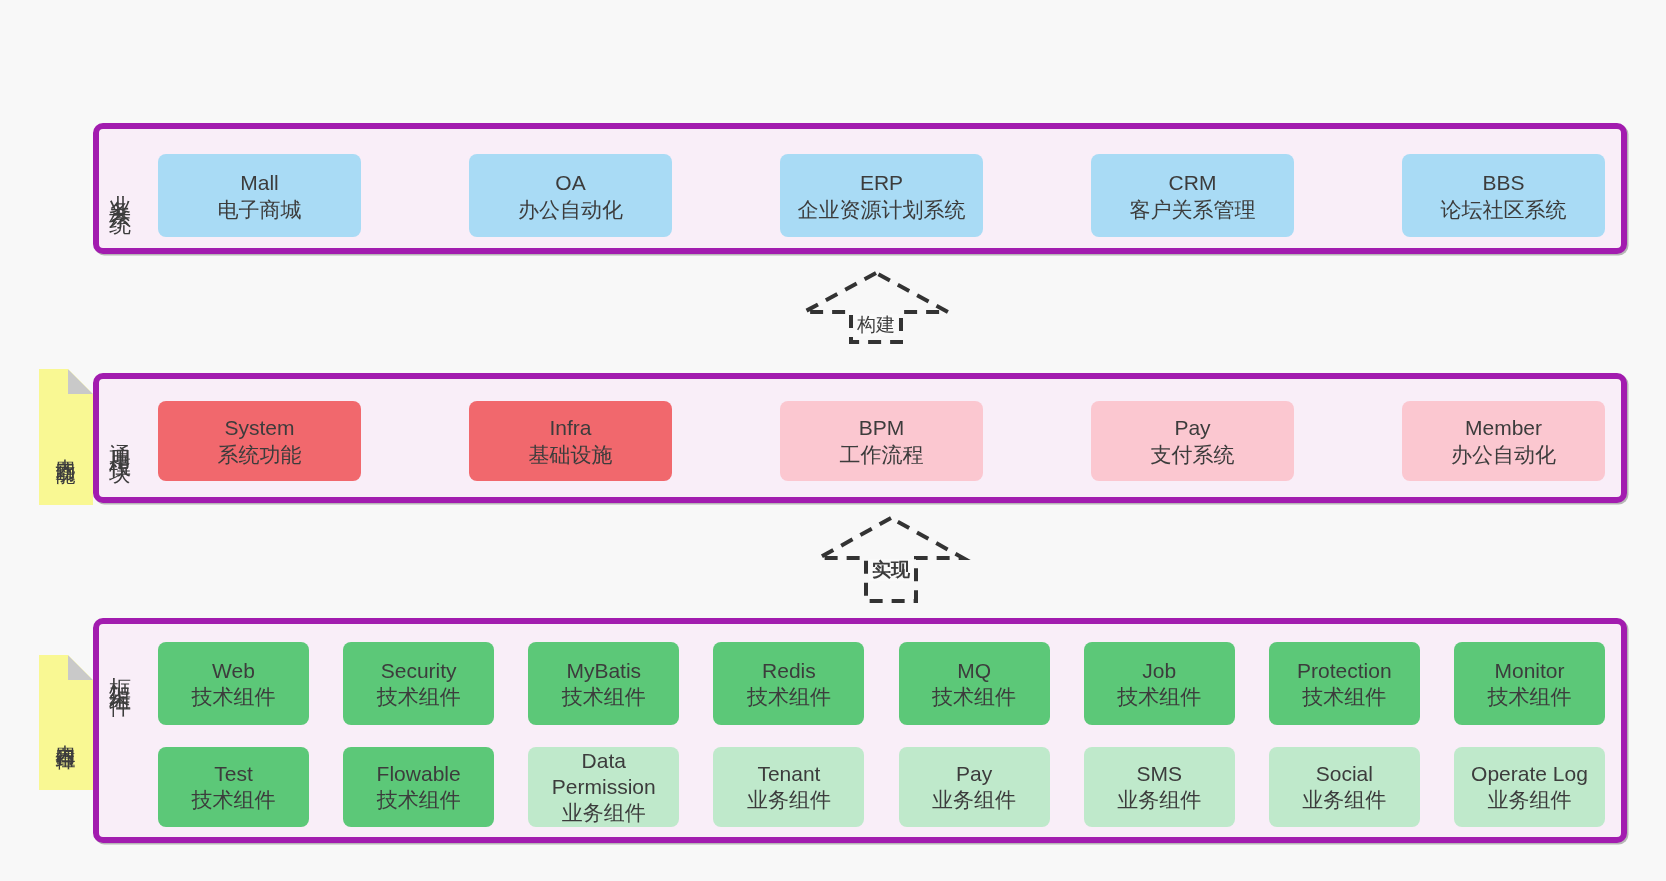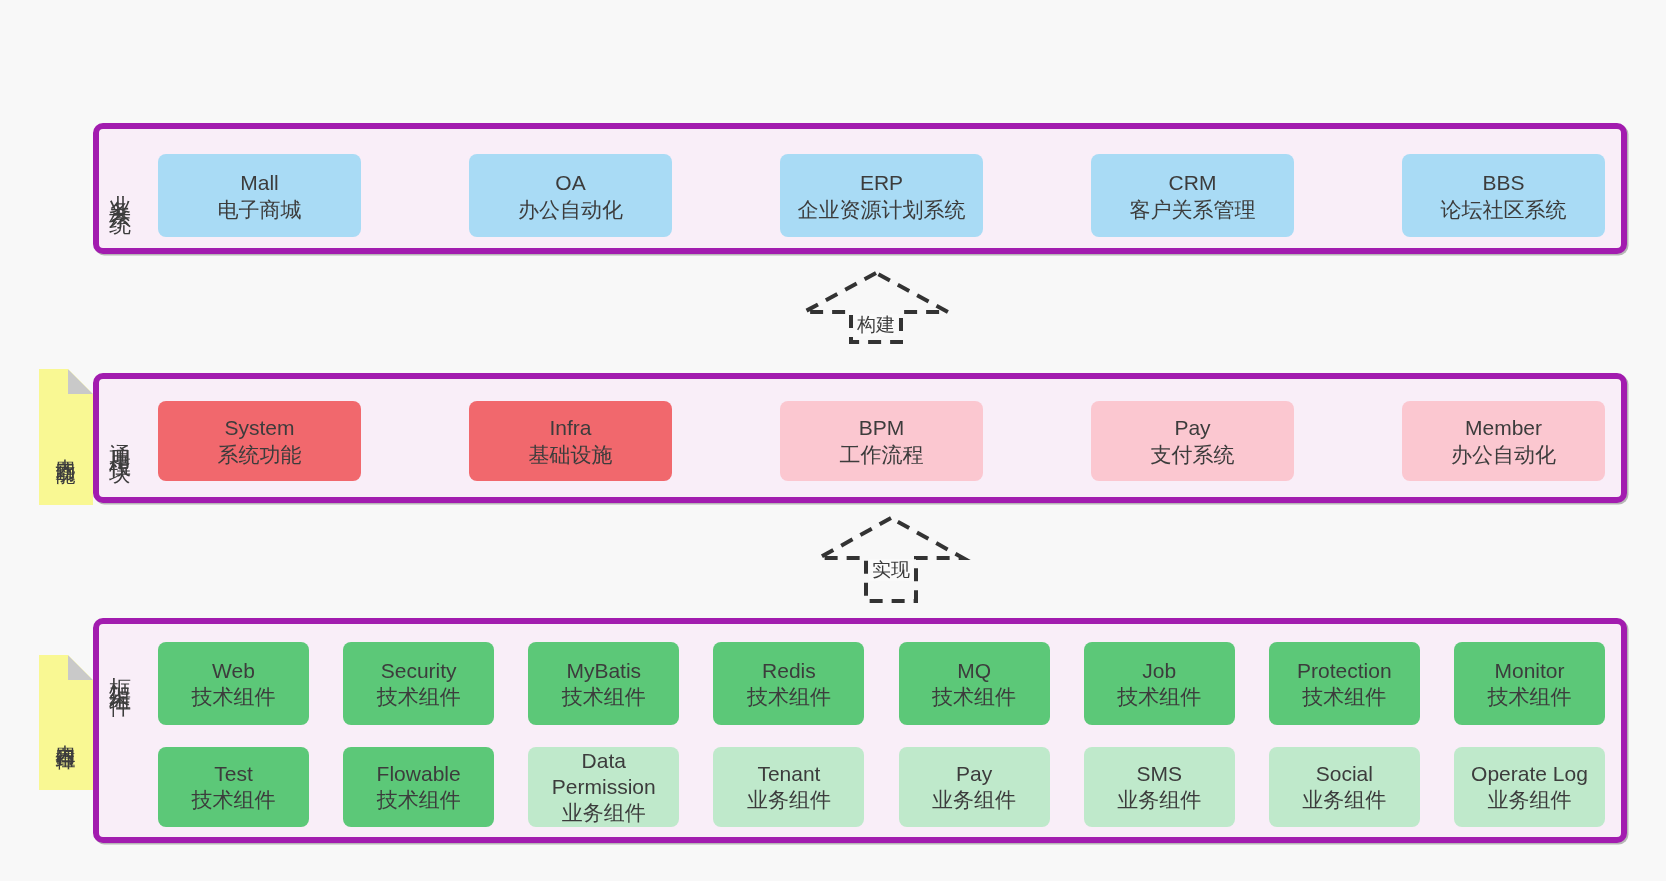--- a/index.html
+++ b/index.html
@@ -78,21 +78,21 @@
   }
   .sticky .sticky-text{
     writing-mode:vertical-rl;text-orientation:upright;
     font-size:20px;letter-spacing:2px;color:#3c3c3c;line-height:1;
     margin-top:20px;white-space:nowrap;
   }
 
   
   .arrow{position:absolute;text-align:right;}
   #arrow-build{left:796px;top:270px;width:160px;height:74px;}
-  #arrow-implement{left:811px;top:515px;width:160px;height:88px;}
+  #arrow-implement{left:811px;top:515px;width:160px;height:88px;font-weight:bold;}
   .arrow svg{display:block;width:100%;height:100%;}
   .arrow-label{
     position:absolute;left:50%;top:44px;transform:translateX(-50%);
     background:#fafafa;padding:0 3px;
     font-size:19px;color:#3c3c3c;white-space:nowrap;line-height:22px;
   }
 </style>
 </head>
 <body>
 

